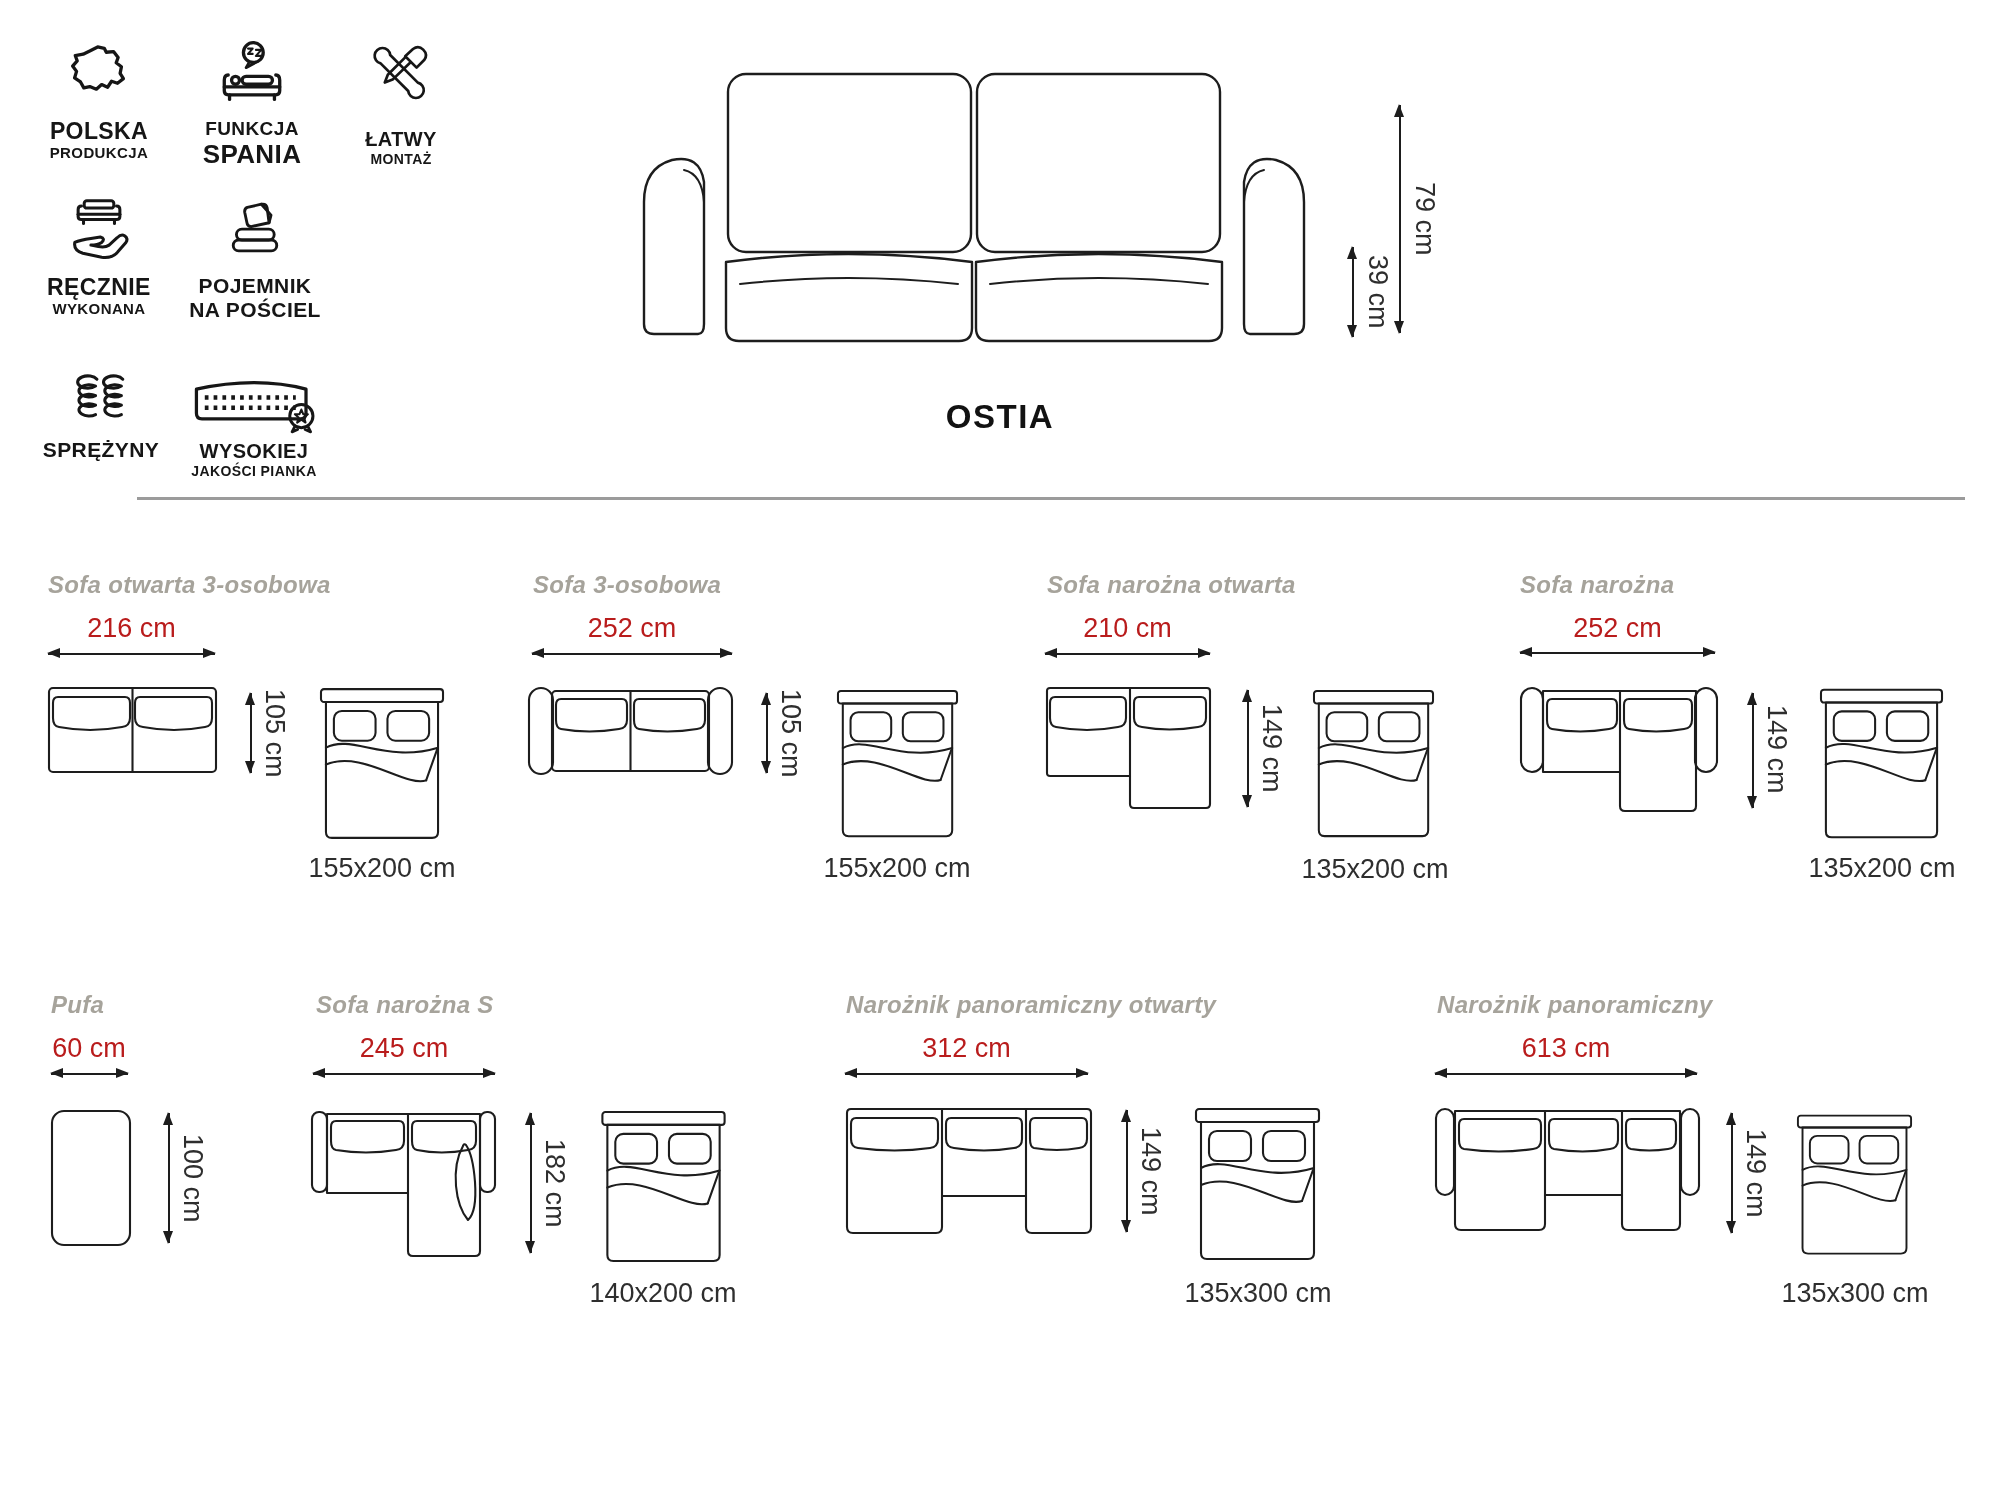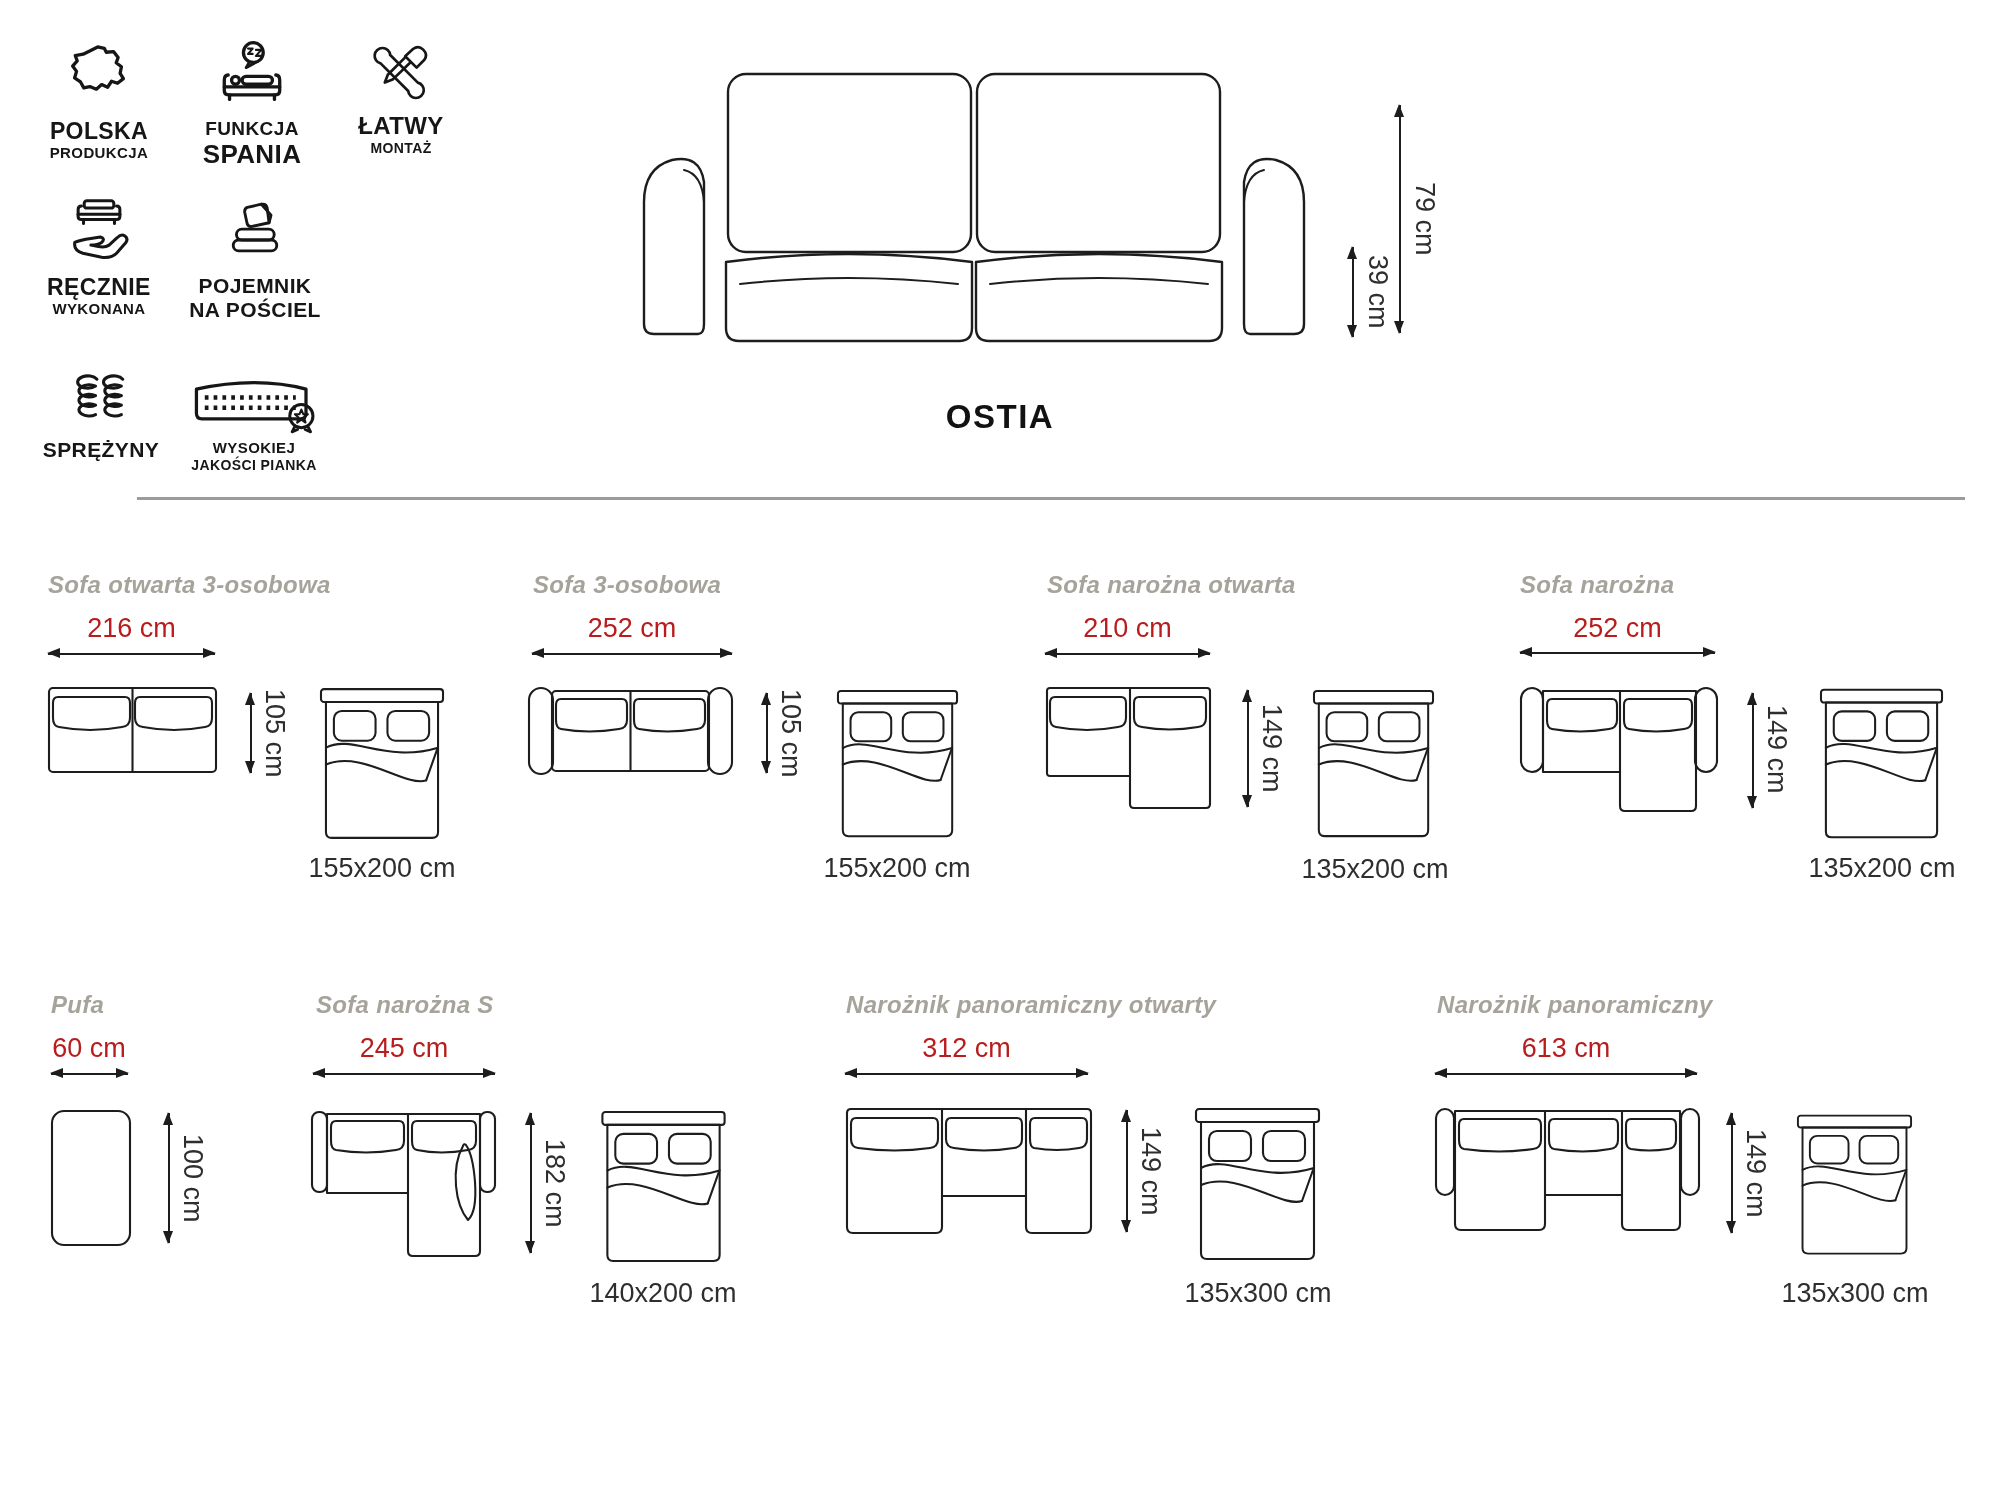--- a/index.html
+++ b/index.html
@@ -88,21 +88,21 @@
     <div class="f-l1" style="font-size:19px;margin-top:8px">FUNKCJA</div>
     <div class="f-l1" style="font-size:26px">SPANIA</div>
   </div>
 
   <div class="feature" style="left:350px;top:42px;width:102px">
     <svg class="icon" width="60" height="62" viewBox="0 0 100 100">
       <path d="M32,20 A13,13 0 1 0 16,34 L62,80 A13,13 0 1 0 78,66 Z" stroke-width="4.5"></path>
       <path d="M70,10 Q79,3 87,11 Q95,19 89,28 L76,41 L57,22 Z" stroke-width="4.5"></path>
       <path d="M57,24 L28,53 L23,66 L36,61 L66,32" stroke-width="4.5"></path>
     </svg>
-    <div class="f-l1" style="font-size:24px;margin-top:8px">ŁATWY</div>
+    <div class="f-l1" style="font-size:20px;margin-top:24px">ŁATWY</div>
     <div class="f-l2" style="font-size:14px">MONTAŻ</div>
   </div>
 
   <div class="feature" style="left:38px;top:198px;width:122px">
     <svg class="icon" width="68" height="70" viewBox="0 0 100 104">
       <rect x="28" y="4" width="44" height="11" rx="4" stroke-width="4.5"></rect>
       <path d="M24,12 Q19,12 19,17 L19,28 Q19,32 24,32 L76,32 Q81,32 81,28 L81,17 Q81,12 76,12" stroke-width="4.5"></path>
       <line x1="19" y1="24" x2="81" y2="24" stroke-width="4.5"></line>
       <line x1="27" y1="32" x2="27" y2="38" stroke-width="4.5"></line>
       <line x1="73" y1="32" x2="73" y2="38" stroke-width="4.5"></line>
@@ -134,21 +134,21 @@
   <div class="feature" style="left:178px;top:376px;width:152px">
     <svg class="icon" width="130" height="56" viewBox="0 0 140 60">
       <path d="M8,14 Q40,7 70,7 Q100,7 126,14 L126,40 Q126,46 120,46 L14,46 Q8,46 8,40 Z" stroke-width="3.5"></path>
       <line x1="17" y1="23" x2="115" y2="23" stroke-width="5" stroke-linecap="butt" stroke-dasharray="4 5.5"></line>
       <line x1="17" y1="34" x2="115" y2="34" stroke-width="5" stroke-linecap="butt" stroke-dasharray="4 5.5"></line>
       <circle cx="121" cy="43" r="12.5" stroke-width="3.2"></circle>
       <path d="M121,36 L123,41 L128,41 L124,44.5 L125.5,50 L121,46.8 L116.5,50 L118,44.5 L114,41 L119,41 Z" stroke-width="2.2"></path>
       <path d="M114,54 L111,60 L117,57.5" stroke-width="3"></path>
       <path d="M128,54 L131,60 L125,57.5" stroke-width="3"></path>
     </svg>
-    <div class="f-l2" style="font-size:15px;margin-top:7px">WYSOKIEJ</div>
+    <div class="f-l2" style="font-size:20px;margin-top:7px">WYSOKIEJ</div>
     <div class="f-l2" style="font-size:14px">JAKOŚCI PIANKA</div>
   </div>
 
   <svg class="lineart abs" style="left:640px;top:70px" width="668" height="278" viewBox="0 0 668 278">
     <rect x="88" y="4" width="243" height="178" rx="18" stroke-width="2.4"></rect>
     <rect x="337" y="4" width="243" height="178" rx="18" stroke-width="2.4"></rect>
     <path d="M86,192 Q208,176 332,192 L332,258 Q332,271 319,271 L99,271 Q86,271 86,258 Z" stroke-width="2.4"></path>
     <path d="M336,192 Q458,176 582,192 L582,258 Q582,271 569,271 L349,271 Q336,271 336,258 Z" stroke-width="2.4"></path>
     <path d="M100,214 Q208,202 318,214" stroke-width="2"></path>
     <path d="M350,214 Q458,202 568,214" stroke-width="2"></path>

